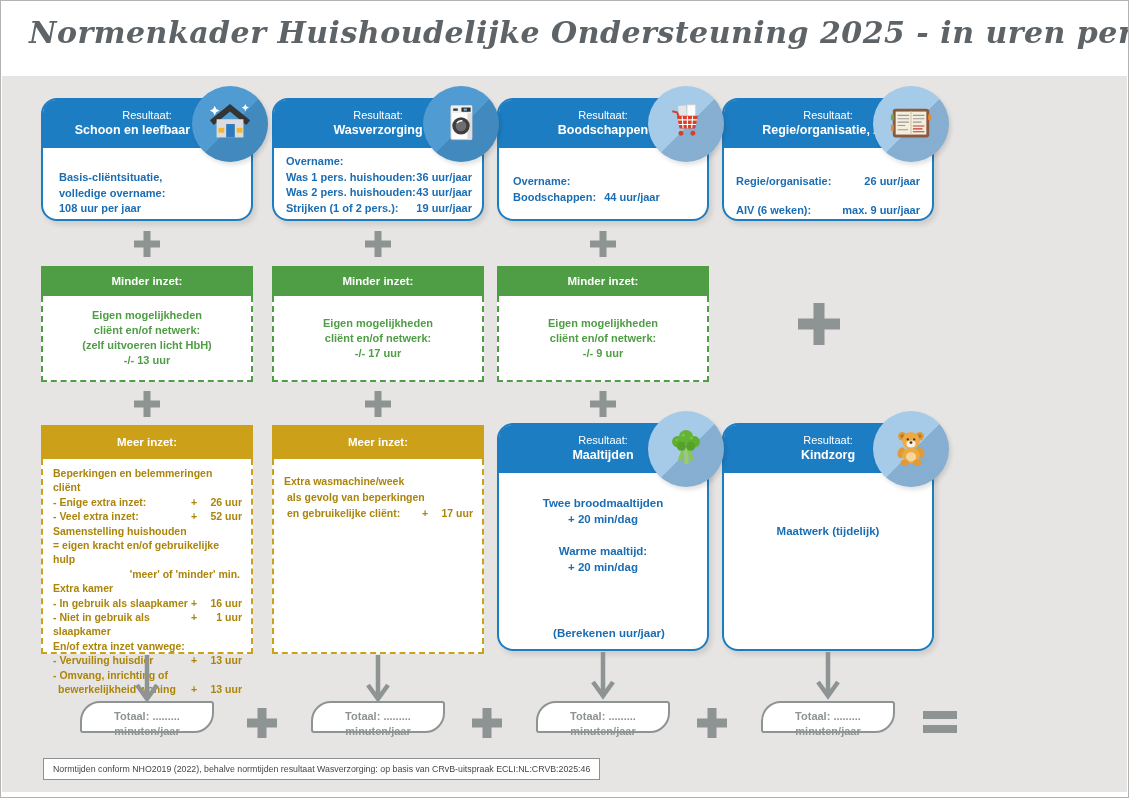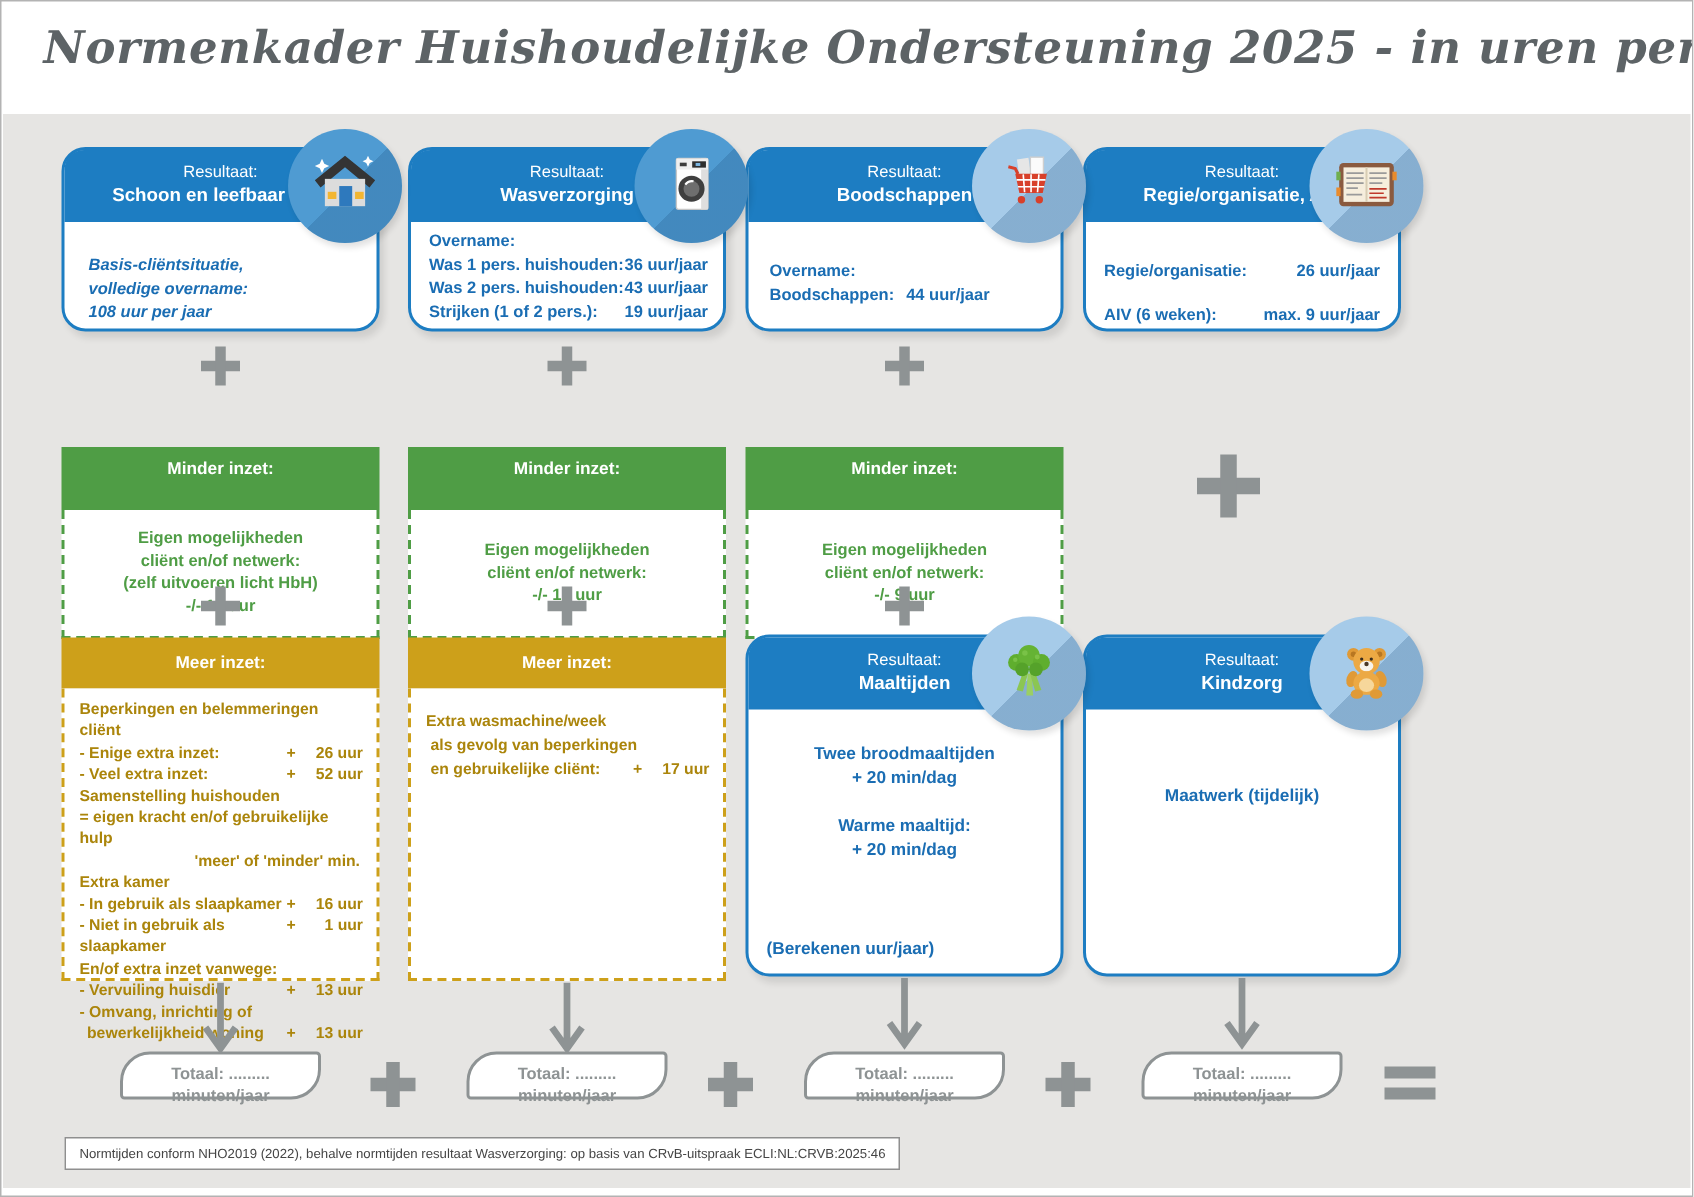--- a/index.html
+++ b/index.html
@@ -21,41 +21,41 @@
 
   
   .icon-circle{position:absolute;top:-14px;right:-17px;width:76px;height:76px;border-radius:50%;overflow:hidden;z-index:3;box-shadow:2px 3px 4px rgba(0,0,0,.12);}
   .icon-circle.light{background:#a6cbe9;}
   .icon-circle.dark{background:#4f9bd2;}
   .icon-circle::before{content:'';position:absolute;inset:0;background:linear-gradient(135deg,transparent 52%,rgba(23,73,120,.22) 52%);}
   .icon-circle svg{position:absolute;left:50%;top:50%;transform:translate(-50%,-52%);z-index:1;}
 
   
   .minder-box{position:absolute;width:212px;box-sizing:border-box;}
-  .mb-header{background:#4f9d45;color:#fff;font-weight:700;font-size:11.5px;line-height:30px;height:42px;text-align:center;margin-top:32px;}
+  .mb-header{background:#4f9d45;color:#fff;font-weight:700;font-size:11.5px;line-height:30px;height:30px;text-align:center;}
   .mb-body{background:#fff;border:2px dashed #4f9d45;border-top:none;height:86px;box-sizing:border-box;display:flex;flex-direction:column;justify-content:center;align-items:center;color:#4f9d45;font-size:11px;line-height:15px;font-weight:600;text-align:center;}
   .mb-body .b0{font-weight:700;}
 
   
   .meer-box{position:absolute;width:212px;box-sizing:border-box;}
   .yb-header{background:#cda01a;color:#fff;font-weight:700;font-size:11.5px;line-height:34px;height:34px;text-align:center;}
   .yb-body{background:#fff;border:2px dashed #cda01a;border-top:none;height:195px;box-sizing:border-box;padding:7px 9px 0 10px;color:#ab850b;font-size:10.5px;line-height:14.4px;}
   .mi-heading{font-weight:700;}
   .mi-item{display:flex;font-weight:600;}
   .mi-item .lbl{flex:1;}
   .mi-item .lbl.indent{padding-left:5px;}
   .mi-item .pl{width:12px;text-align:center;}
   .mi-item .val{width:42px;text-align:right;white-space:nowrap;}
   .mi-plain{font-weight:600;}
   .mi-right{font-weight:600;text-align:right;padding-right:2px;}
 
   
   .rb3-body{height:180px;box-sizing:border-box;text-align:center;color:#1a6db3;font-size:11.5px;font-weight:600;line-height:16px;position:relative;}
   .rb3-body .line{min-height:16px;}
-  .rb3-footer{position:absolute;left:12px;right:0;bottom:12px;text-align:left;font-weight:600;}
+  .rb3-footer{position:absolute;left:12px;right:0;bottom:12px;text-align:center;font-weight:600;}
 
   
   .plus{position:absolute;}
   .plus::before{content:'';position:absolute;left:0;right:0;top:50%;transform:translateY(-50%);height:7px;background:#8e9394;}
   .plus::after{content:'';position:absolute;top:0;bottom:0;left:50%;transform:translateX(-50%);width:7px;background:#8e9394;}
   .plus.sm{width:26px;height:26px;}
   .plus.lg{width:30px;height:30px;}
   .plus.lg::before{height:9px;} .plus.lg::after{width:9px;}
   .plus.xl{width:42px;height:42px;}
   .plus.xl::before{height:11px;} .plus.xl::after{width:11px;}
@@ -86,21 +86,21 @@
         <rect x="12" y="29" width="6" height="5" fill="#f2b632"></rect>
         <rect x="31" y="29" width="6" height="5" fill="#f2b632"></rect>
         <path d="M8 6 l1.6 3.4 3.4 1.6 -3.4 1.6 -1.6 3.4 -1.6 -3.4 -3.4 -1.6 3.4 -1.6 z" fill="#ffffff"></path>
         <path d="M40 4 l1.2 2.6 2.6 1.2 -2.6 1.2 -1.2 2.6 -1.2 -2.6 -2.6 -1.2 2.6 -1.2 z" fill="#ffffff"></path>
       </svg>
     </div>
     <div class="rb-header">
       <div class="rb-label">Resultaat:</div>
       <div class="rb-name">Schoon en leefbaar huis</div>
     </div>
-    <div class="rb-body" style="padding:22px 10px 0 16px;font-weight:700;line-height:15.5px;font-style:italic;">
+    <div class="rb-body" style="padding:22px 10px 0 16px;font-weight:700;line-height:15.5px;">
       <div>Basis-cliëntsituatie,</div>
       <div>volledige overname:</div>
       <div>108 uur per jaar</div>
     </div>
   </div>
 
   <div class="result-box" style="left:271px;top:97px;height:123px;">
     <div class="icon-circle dark">
       <svg width="44" height="44" viewBox="0 0 48 48">
         <rect x="13" y="5" width="23" height="37" rx="1.5" fill="#ffffff" stroke="#c6c6c6"></rect>

